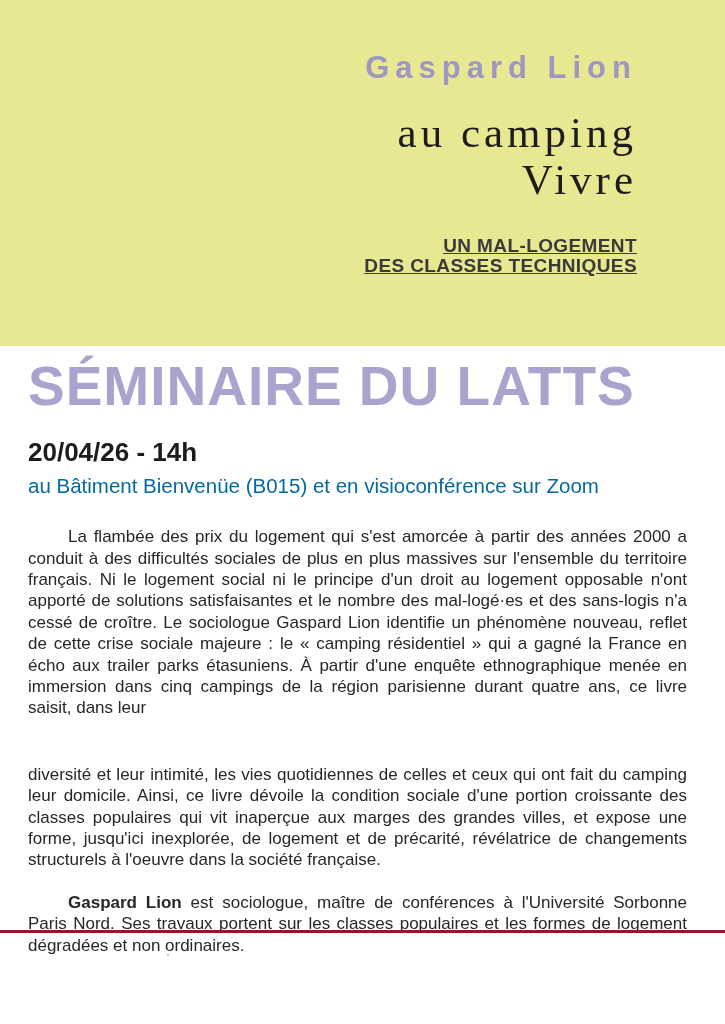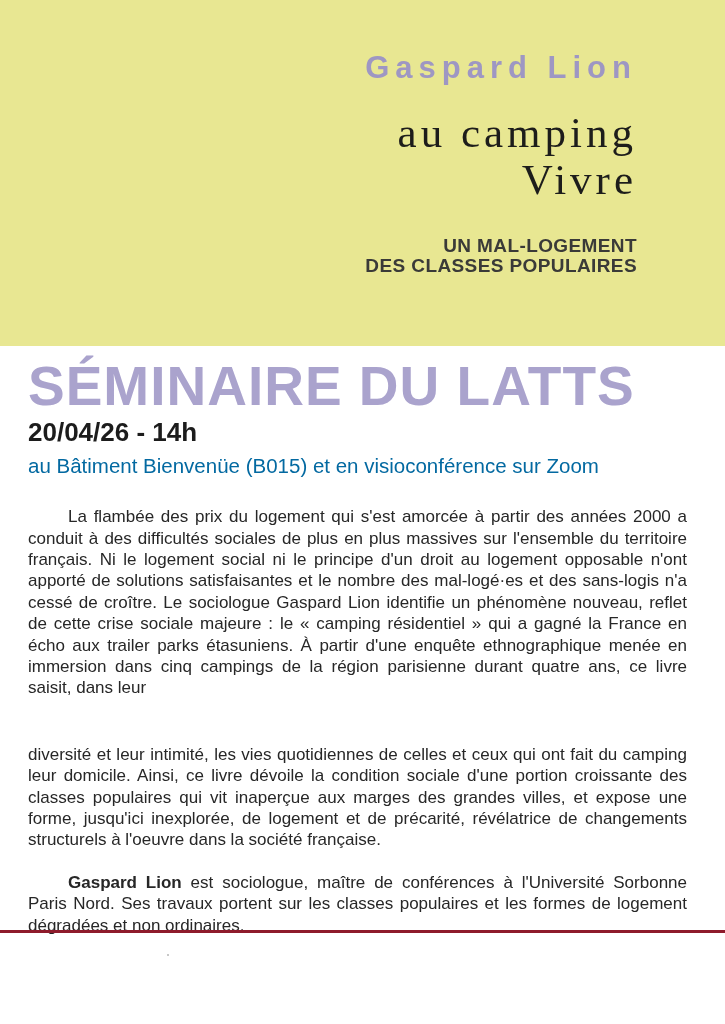--- a/index.html
+++ b/index.html
@@ -22,30 +22,30 @@
   }
   .book-title {
     margin-top:24px;
     font-family:"Liberation Serif", serif;
     font-size:43px; line-height:47px; letter-spacing:4px;
     color:#1d1d1b;
   }
   .subtitle {
     margin-top:33px;
     font-size:19px; font-weight:700; line-height:20.5px;
-    letter-spacing:0.4px; color:#3a3a38;
+    letter-spacing:0.4px; color:#3a3a38;text-decoration:underline;
   }
 
   
   .main { padding:12px 38px 0 28px; }
   .seminar-title {
     font-size:55px; font-weight:700; letter-spacing:1px;
     line-height:1.04; color:#aaa3cd; white-space:nowrap;
   }
-  .datetime { margin-top:2px; font-size:26px; font-weight:700; color:#1c1c1c; }
+  .datetime { margin-top:22px; font-size:26px; font-weight:700; color:#1c1c1c; }
   .venue { margin-top:6px; font-size:20.5px; color:#0369a1; }
 
   
   .columns { display:flex; gap:45px; margin-top:28px;flex-direction:column; }
   .col {
     flex:1; text-align:justify;
     font-size:17px; line-height:21.4px; color:#272727;
   }
   .col p.indent { text-indent:40px; }
   .bio { margin-top:21px; }
@@ -77,21 +77,21 @@
 <div class="poster">
 
   <header class="banner">
     <div class="author">Gaspard Lion</div>
     <div class="book-title">
       <div>au camping</div>
       <div>Vivre</div>
     </div>
     <div class="subtitle">
       <div>UN MAL-LOGEMENT</div>
-      <div>DES CLASSES POPULAIRES</div>
+      <div>DES CLASSES TECHNIQUES</div>
     </div>
   </header>
 
   <main class="main">
     <h1 class="seminar-title">SÉMINAIRE DU LATTS</h1>
     <div class="datetime">20/04/26 - 14h</div>
     <div class="venue">au Bâtiment Bienvenüe (B015) et en visioconférence sur Zoom</div>
 
     <div class="columns">
       <div class="col">

